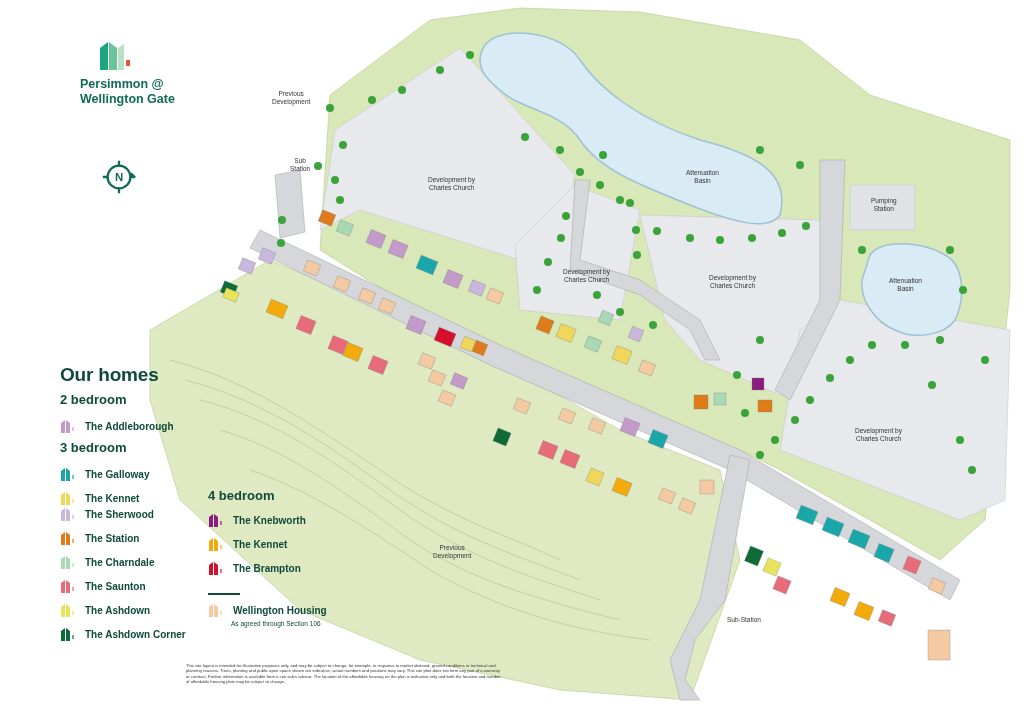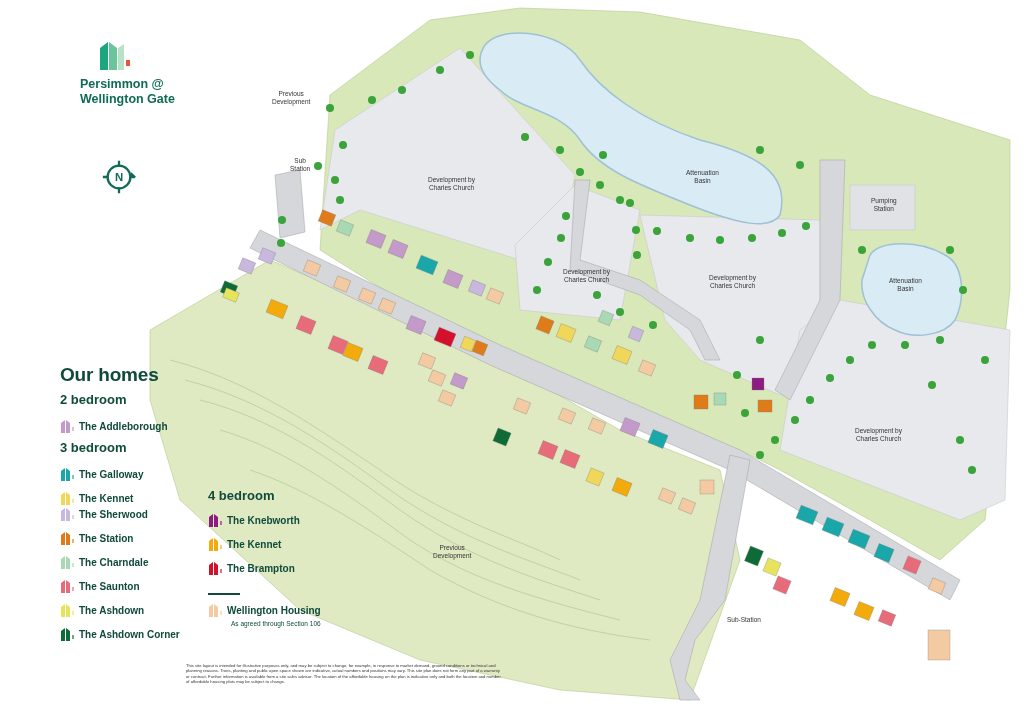--- a/index.html
+++ b/index.html
@@ -9,21 +9,21 @@
   .map-wrap svg { position: absolute; left: 0; top: 0; }
 
   .brand { position: absolute; left: 70px; top: 38px; width: 120px; text-align: center; }
   .brand-logo { display: block; margin: 0 auto 0 28px; width: 36px; height: 36px; }
   .brand-name { margin-top: 3px; font-size: 12.5px; line-height: 15px; color: #0f6b55; font-weight: 600; text-align: left; padding-left: 10px; }
   .compass { position: absolute; left: 100px; top: 158px; width: 38px; height: 38px; }
 
   .legend { position: absolute; left: 60px; top: 364px; width: 320px; }
   .legend-title { font-size: 19px; font-weight: 700; color: #0f4a3a; letter-spacing: -0.2px; }
   .legend-section { font-size: 13px; font-weight: 700; color: #0f4a3a; }
-  .legend-item { display: flex; align-items: center; gap: 2px; font-size: 10px; font-weight: 700; color: #0f4a3a; height: 14px; }
+  .legend-item { display: flex; align-items: center; gap: 8px; font-size: 10px; font-weight: 700; color: #0f4a3a; height: 14px; }
   .legend-icon { width: 17px; height: 14px; flex-shrink: 0; }
   .col1 { position: absolute; left: 0; }
   .col2 { position: absolute; left: 148px; }
   .aff-line { width: 32px; height: 2px; background: #0f4a3a; }
   .aff-sub { font-size: 6.5px; color: #0f4a3a; margin-top: 3px; }
 
   .disclaimer { position: absolute; left: 186px; top: 663px; width: 315px; font-size: 4.2px; line-height: 5.4px; color: #333; }
 
   .map-label { position: absolute; font-size: 6.5px; color: #333; text-align: center; line-height: 8px; white-space: nowrap; }
 </style>

